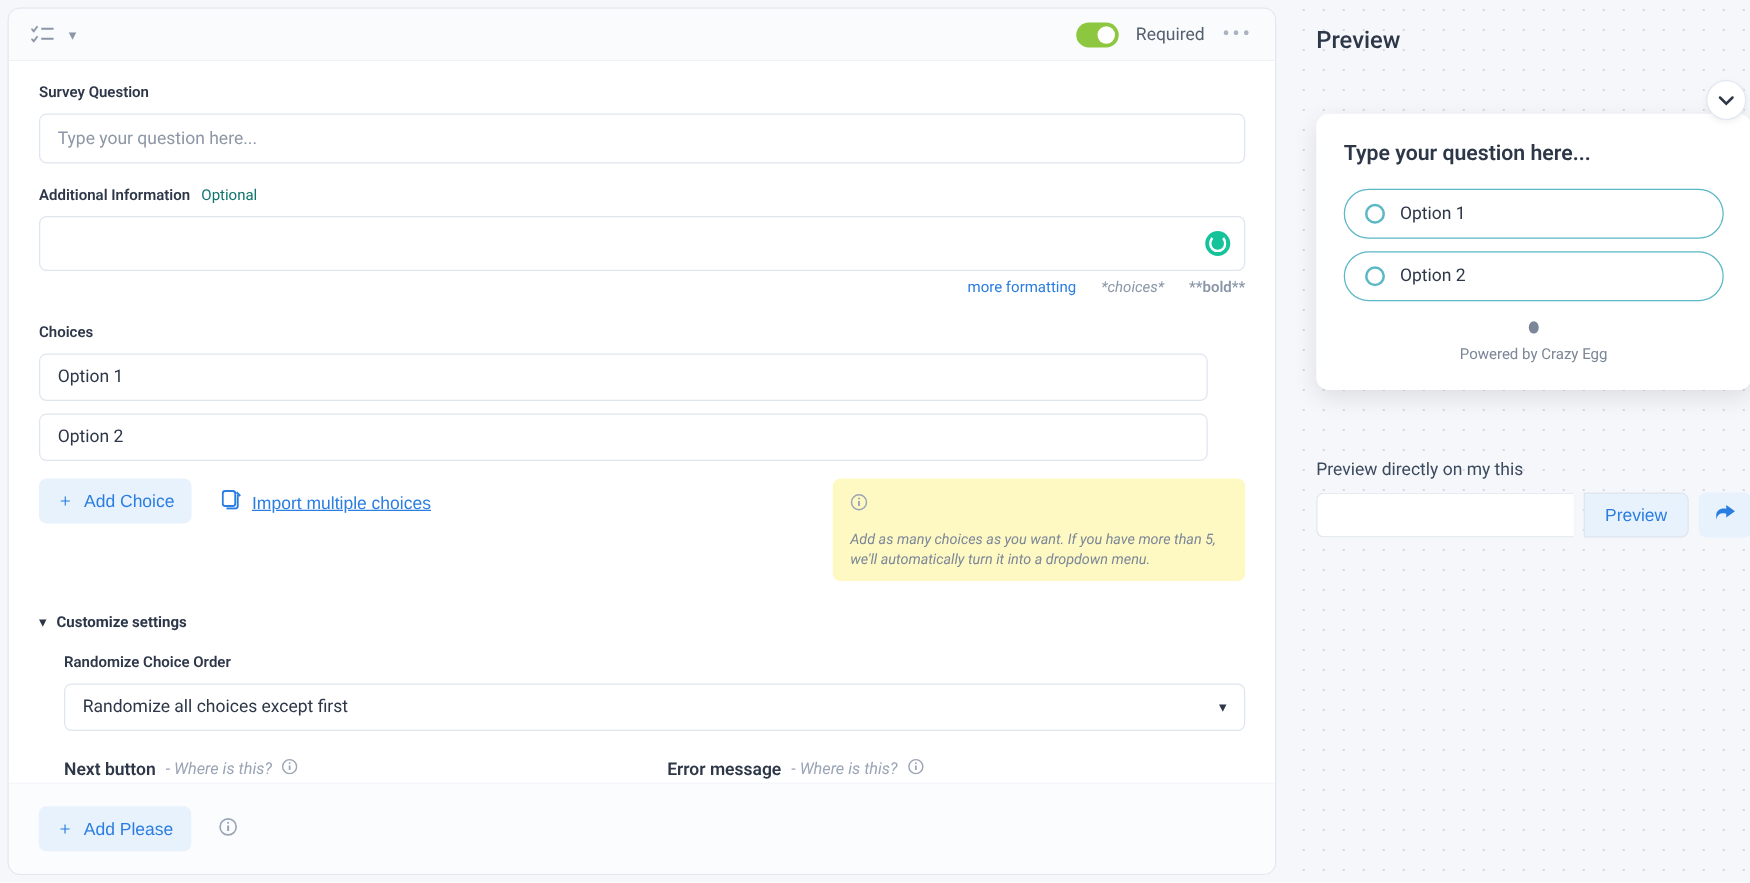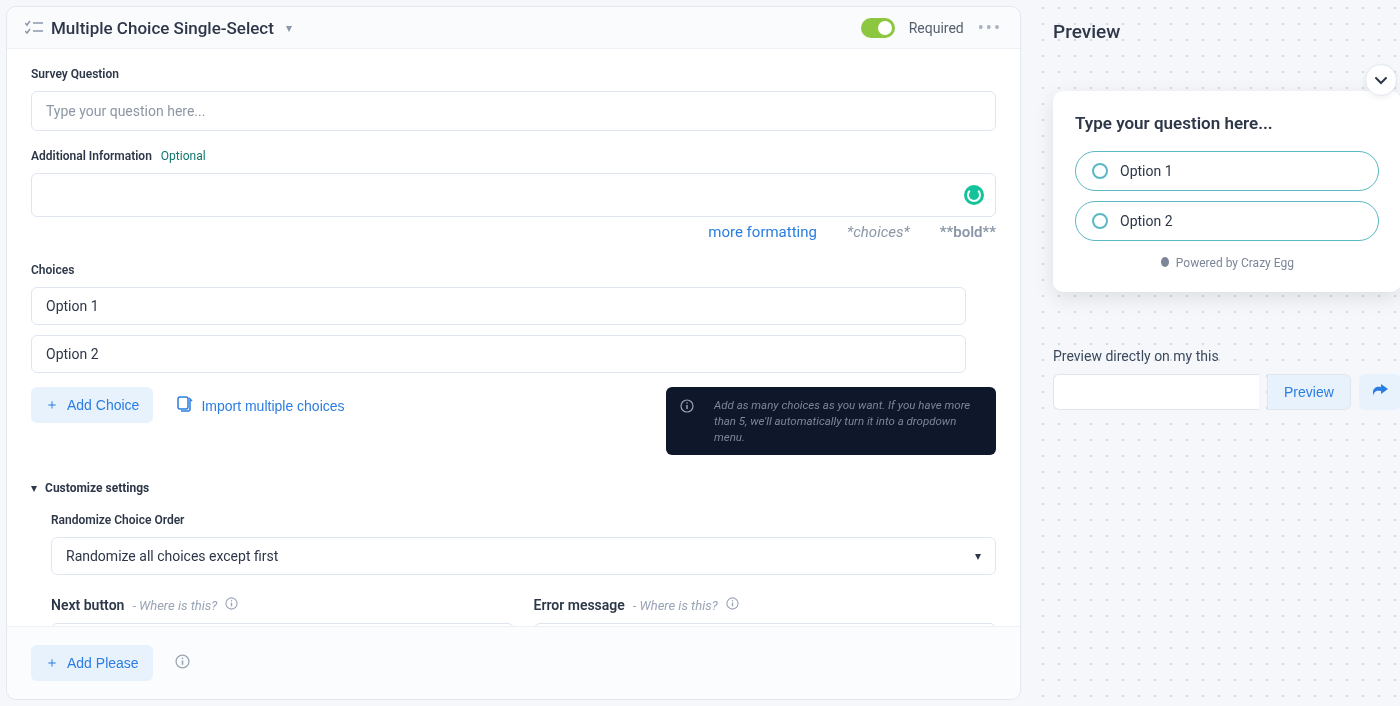--- a/index.html
+++ b/index.html
@@ -64,48 +64,49 @@
   .additional-box { position: relative; margin-bottom: 4px; }
   .additional-box .text-input { margin-bottom: 0; height: 44px; }
   .grammarly-badge {
     position: absolute; right: 12px; top: 50%; transform: translateY(-50%);
     width: 20px; height: 20px; border-radius: 50%; background: #15c39a;
     display: flex; align-items: center; justify-content: center;
   }
   .grammarly-badge::after { content: ""; width: 10px; height: 10px; border: 2px solid #fff; border-radius: 50%; border-top-color: transparent; }
 
   .formatting-row {
-    display: flex; justify-content: flex-end; gap: 30px;
-    font-size: 15px; color: #8b97a8; margin-bottom: 22px; margin-top: 6px;
+    display: flex; justify-content: flex-end; gap: 20px;
+    font-size: 12px; color: #8b97a8; margin-bottom: 22px; margin-top: 6px;
   }
   .formatting-row .more-fmt { color: #2a7de1; cursor: pointer; }
   .formatting-row .hint-italic { font-style: italic; }
   .formatting-row .hint-bold { font-weight: 600; }
 
   .choice-input {
     width: 935px; border: 1px solid #dfe5ee; border-radius: 6px;
     padding: 10px 14px; font-size: 14px; color: #2d3748; margin-bottom: 10px;
     font-family: inherit;
   }
 
   .choice-actions-row { display: flex; align-items: flex-start; gap: 20px; margin-top: 4px; }
   .btn-light-blue {
     background: #e8f2fd; color: #2a7de1; border: none; border-radius: 6px;
     padding: 9px 14px; font-size: 14px; font-weight: 500; cursor: pointer;
     display: inline-flex; align-items: center; gap: 8px;
   }
   .btn-link-blue {
     background: transparent; color: #2a7de1; border: none;
     padding: 9px 4px; font-size: 14px; font-weight: 500; cursor: pointer;
-    display: inline-flex; align-items: center; gap: 8px;
+    display: inline-flex; align-items: center; gap: 8px; text-decoration: underline;
   }
   .hint-box {
-    margin-left: auto; background: #0f172a; border-radius: 6px;
-    padding: 10px 14px; display: flex; gap: 20px; align-items: flex-start;
+    margin-left: auto; background: #fef9c3; border-radius: 6px;
+    padding: 10px 14px; display: flex; gap: 10px; align-items: flex-start;
     max-width: 330px;
+    flex-direction: column;
   }
   .hint-box .info-icon { color: #9aa4b5; flex-shrink: 0; margin-top: 2px; }
   .hint-box .hint-text { font-size: 11.5px; font-style: italic; color: #7b8698; line-height: 1.4; }
 
   .customize-header {
     display: flex; align-items: center; gap: 8px; cursor: pointer;
     margin-top: 26px; margin-bottom: 18px;
   }
   .customize-header .caret { font-size: 12px; color: #2d3748; }
   .customize-header .label { font-weight: 700; font-size: 12px; }
@@ -168,21 +169,21 @@
     padding: 11px 16px; margin-bottom: 10px;
     display: flex; align-items: center; gap: 12px; cursor: pointer;
   }
   .preview-option .radio {
     width: 16px; height: 16px; border: 2px solid #5bb8c4; border-radius: 50%;
     flex-shrink: 0;
   }
   .preview-option .opt-text { font-size: 14px; color: #2d3748; }
   .powered {
     text-align: center; font-size: 12px; color: #7b8698;
-    margin-top: 14px; display: flex; align-items: center; justify-content: center; gap: 6px;
+    margin-top: 14px; display: flex; align-items: center; justify-content: center; gap: 6px; flex-direction: column;
   }
 
   .site-preview-label { margin-top: 56px; font-size: 14px; color: #3b4a5e; margin-bottom: 10px; }
   .site-preview-row { display: flex; gap: 8px; }
   .site-url-input {
     flex: 1; border: 1px solid #dfe5ee; border-radius: 6px 0 0 6px;
     border-right: none; padding: 9px 12px; font-size: 14px; background: #fff;
   }
   .preview-btn {
     background: #e8f2fd; color: #2a7de1; border: 1px solid #dfe5ee;
@@ -205,21 +206,20 @@
       <span class="qtype-icon">
         <svg width="18" height="16" viewBox="0 0 18 16">
             <g stroke="currentColor" stroke-width="1.5" fill="none">
               <polyline points="0,3 2,5 5,1"></polyline>
               <line x1="8" y1="3" x2="18" y2="3"></line>
               <polyline points="0,11 2,13 5,9"></polyline>
               <line x1="8" y1="11" x2="18" y2="11"></line>
             </g>
           </svg>
       </span>
-      <span class="header-title">Multiple Choice Single-Select</span>
       <span class="header-caret">▾</span>
     </div>
     <div class="header-right">
       <span class="toggle"></span>
       <span class="required-label">Required</span>
       <span class="ellipsis">•••</span>
     </div>
   </div>
 
   <div class="editor-body">

